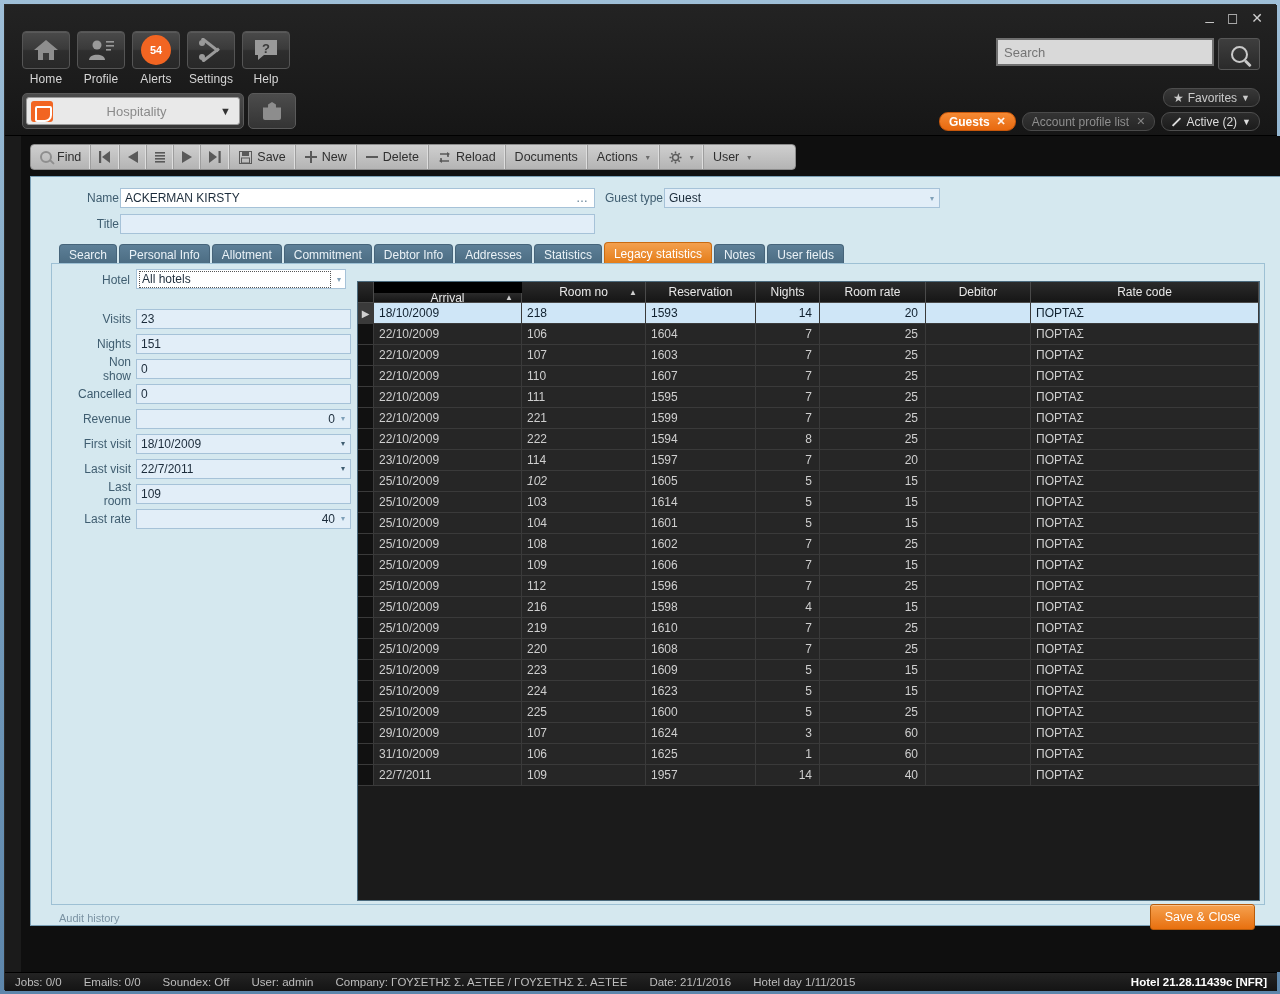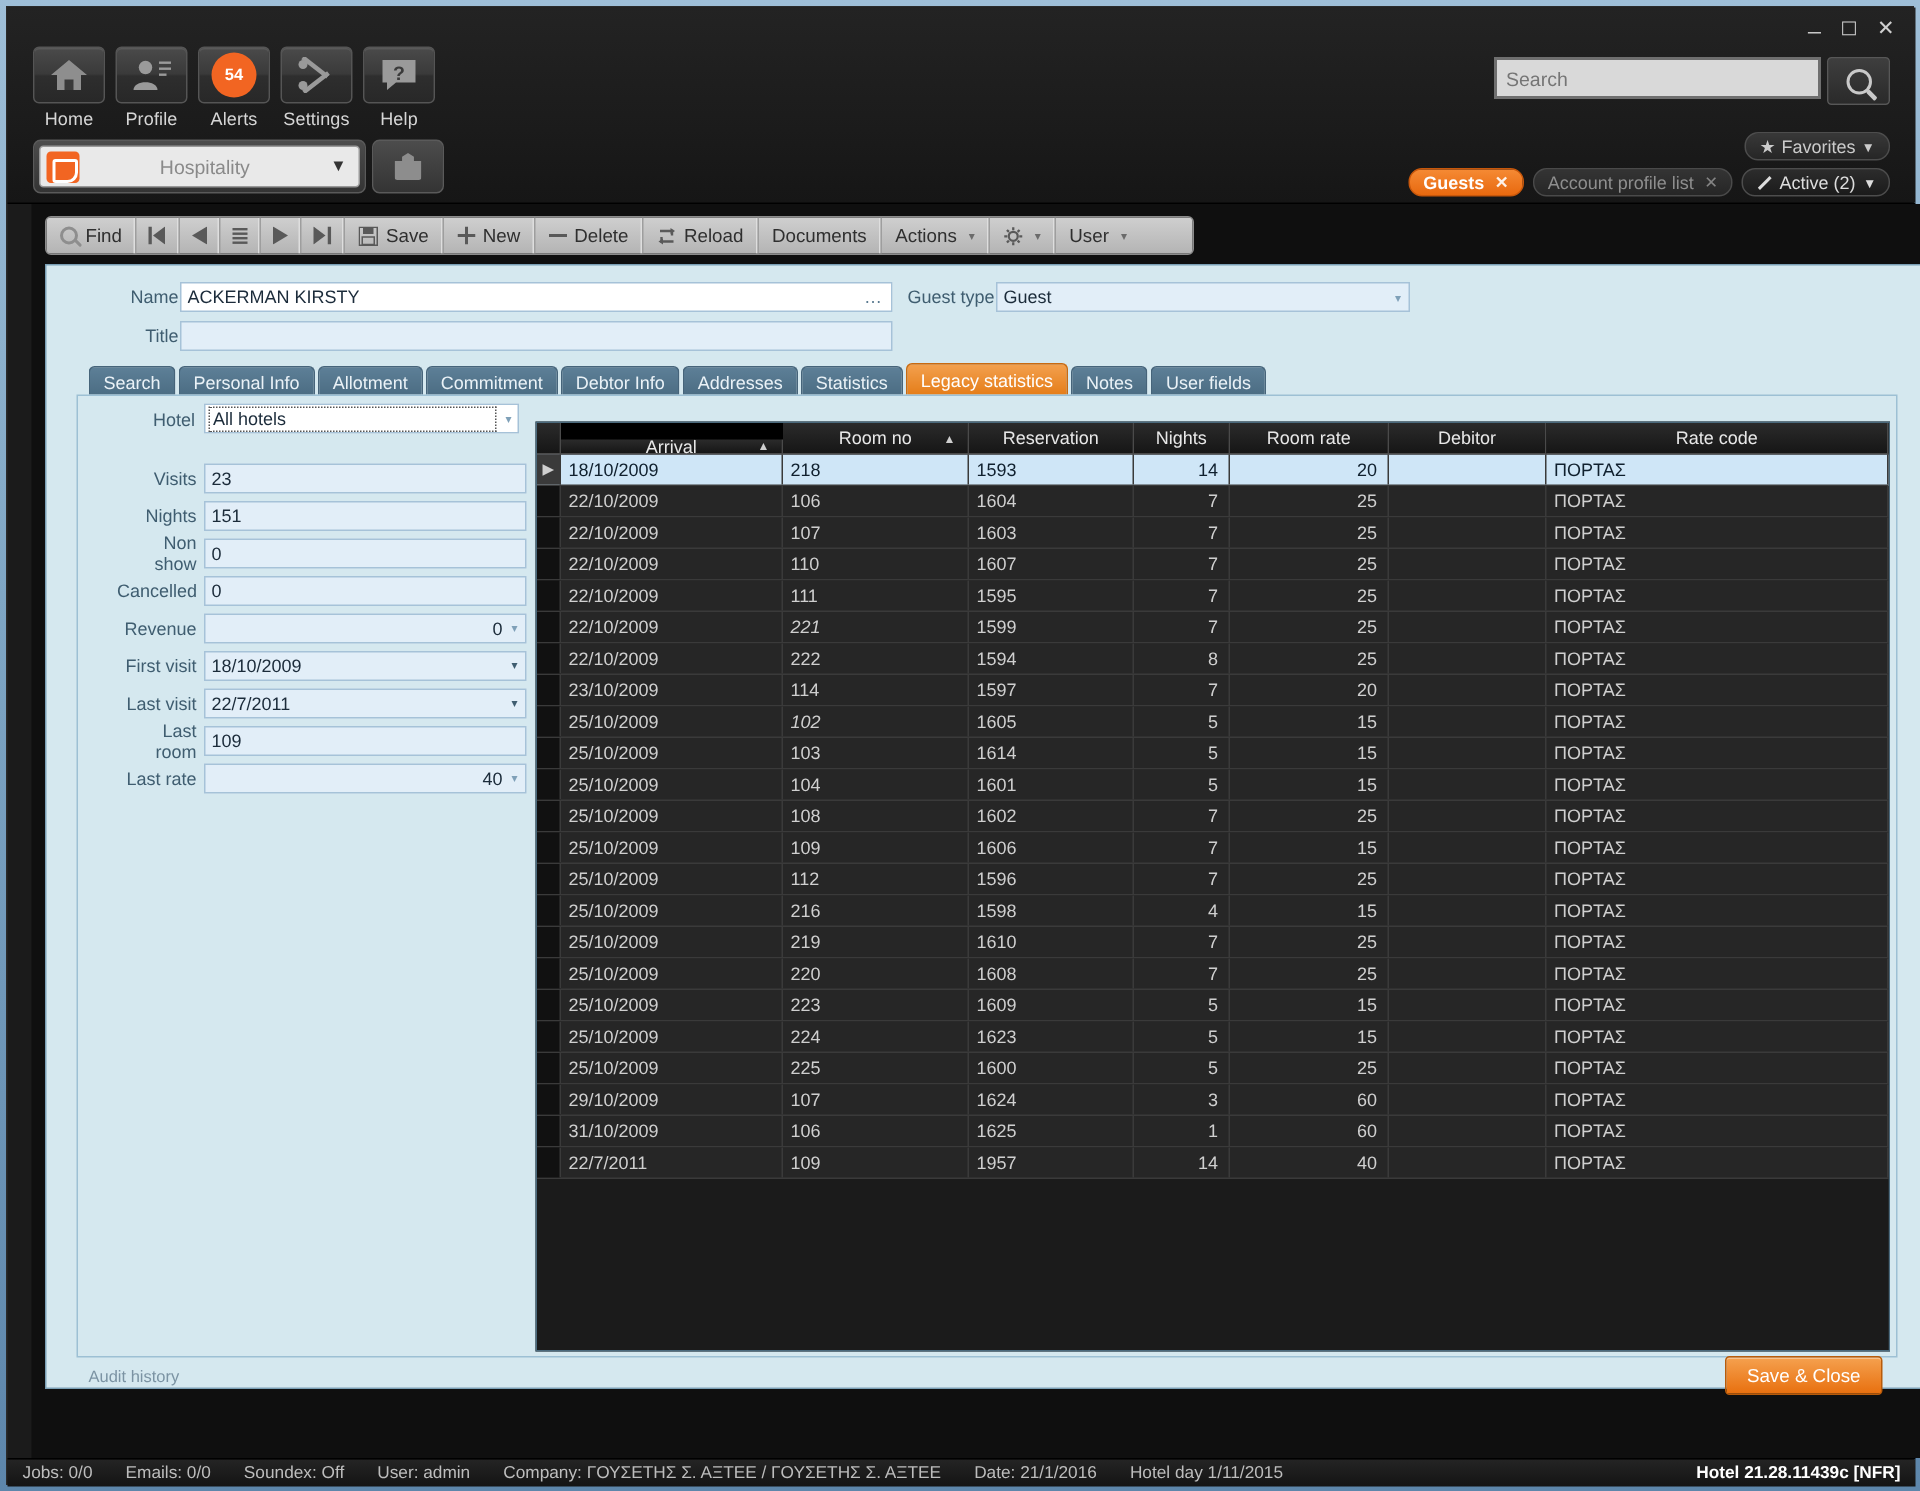--- a/index.html
+++ b/index.html
@@ -724,21 +724,21 @@
                   <div class="cell" style="width: 124px;">111</div>
                   <div class="cell" style="width: 110px;">1595</div>
                   <div class="cell num" style="width: 64px;">7</div>
                   <div class="cell num" style="width: 106px;">25</div>
                   <div class="cell" style="width: 105px;"></div>
                   <div class="cell" style="width: 229px; flex: 1 1 0%;">ΠΟΡΤΑΣ</div>
                 </div>
                 <div class="grow">
                   <div class="rm"></div>
                   <div class="cell" style="width: 148px;">22/10/2009</div>
-                  <div class="cell" style="width: 124px; font-style: italic;">221</div>
+                  <div class="cell" style="width: 124px;">221</div>
                   <div class="cell" style="width: 110px;">1599</div>
                   <div class="cell num" style="width: 64px;">7</div>
                   <div class="cell num" style="width: 106px;">25</div>
                   <div class="cell" style="width: 105px;"></div>
                   <div class="cell" style="width: 229px; flex: 1 1 0%;">ΠΟΡΤΑΣ</div>
                 </div>
                 <div class="grow">
                   <div class="rm"></div>
                   <div class="cell" style="width: 148px;">22/10/2009</div>
                   <div class="cell" style="width: 124px;">222</div>

